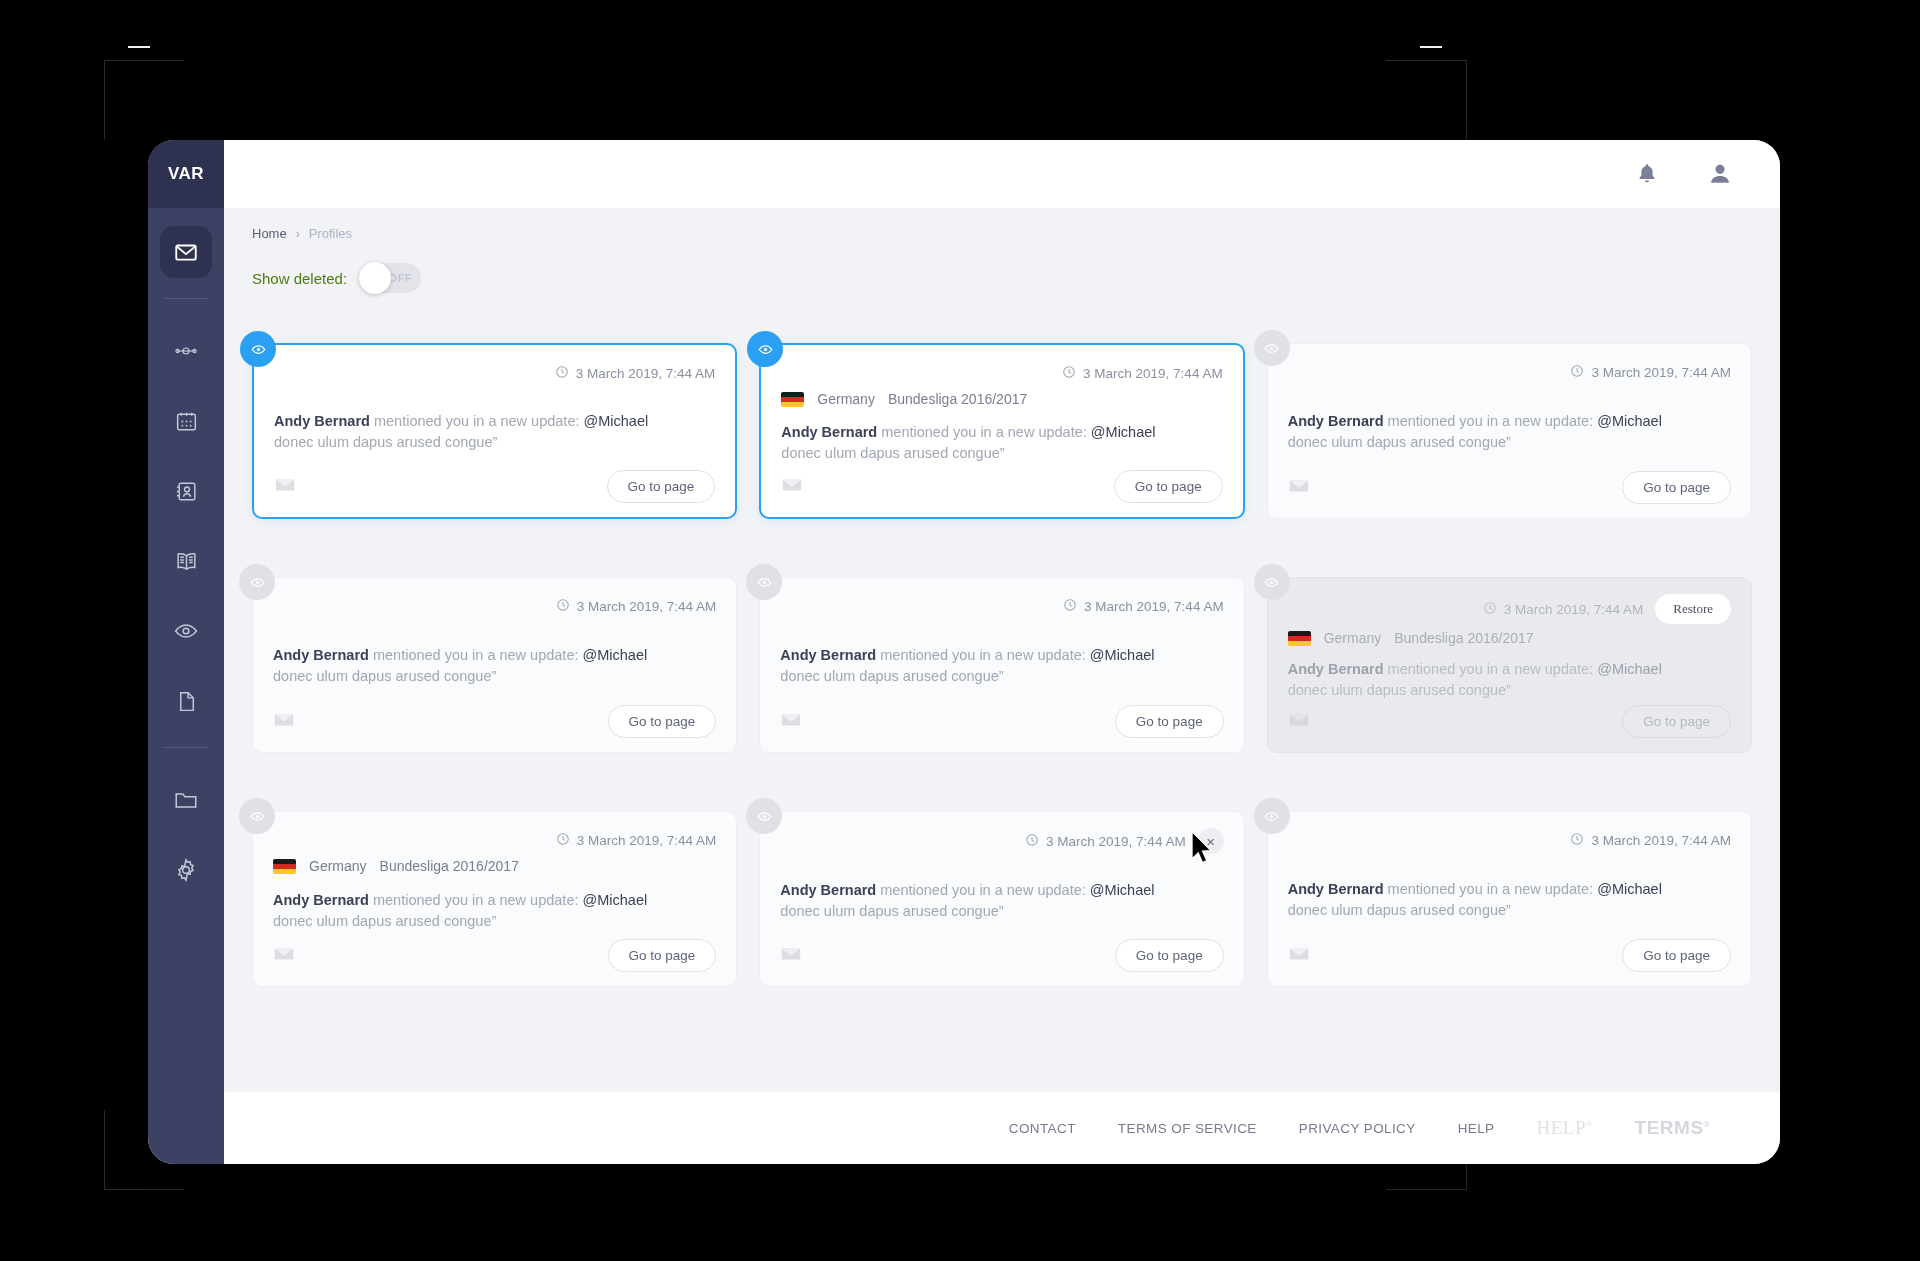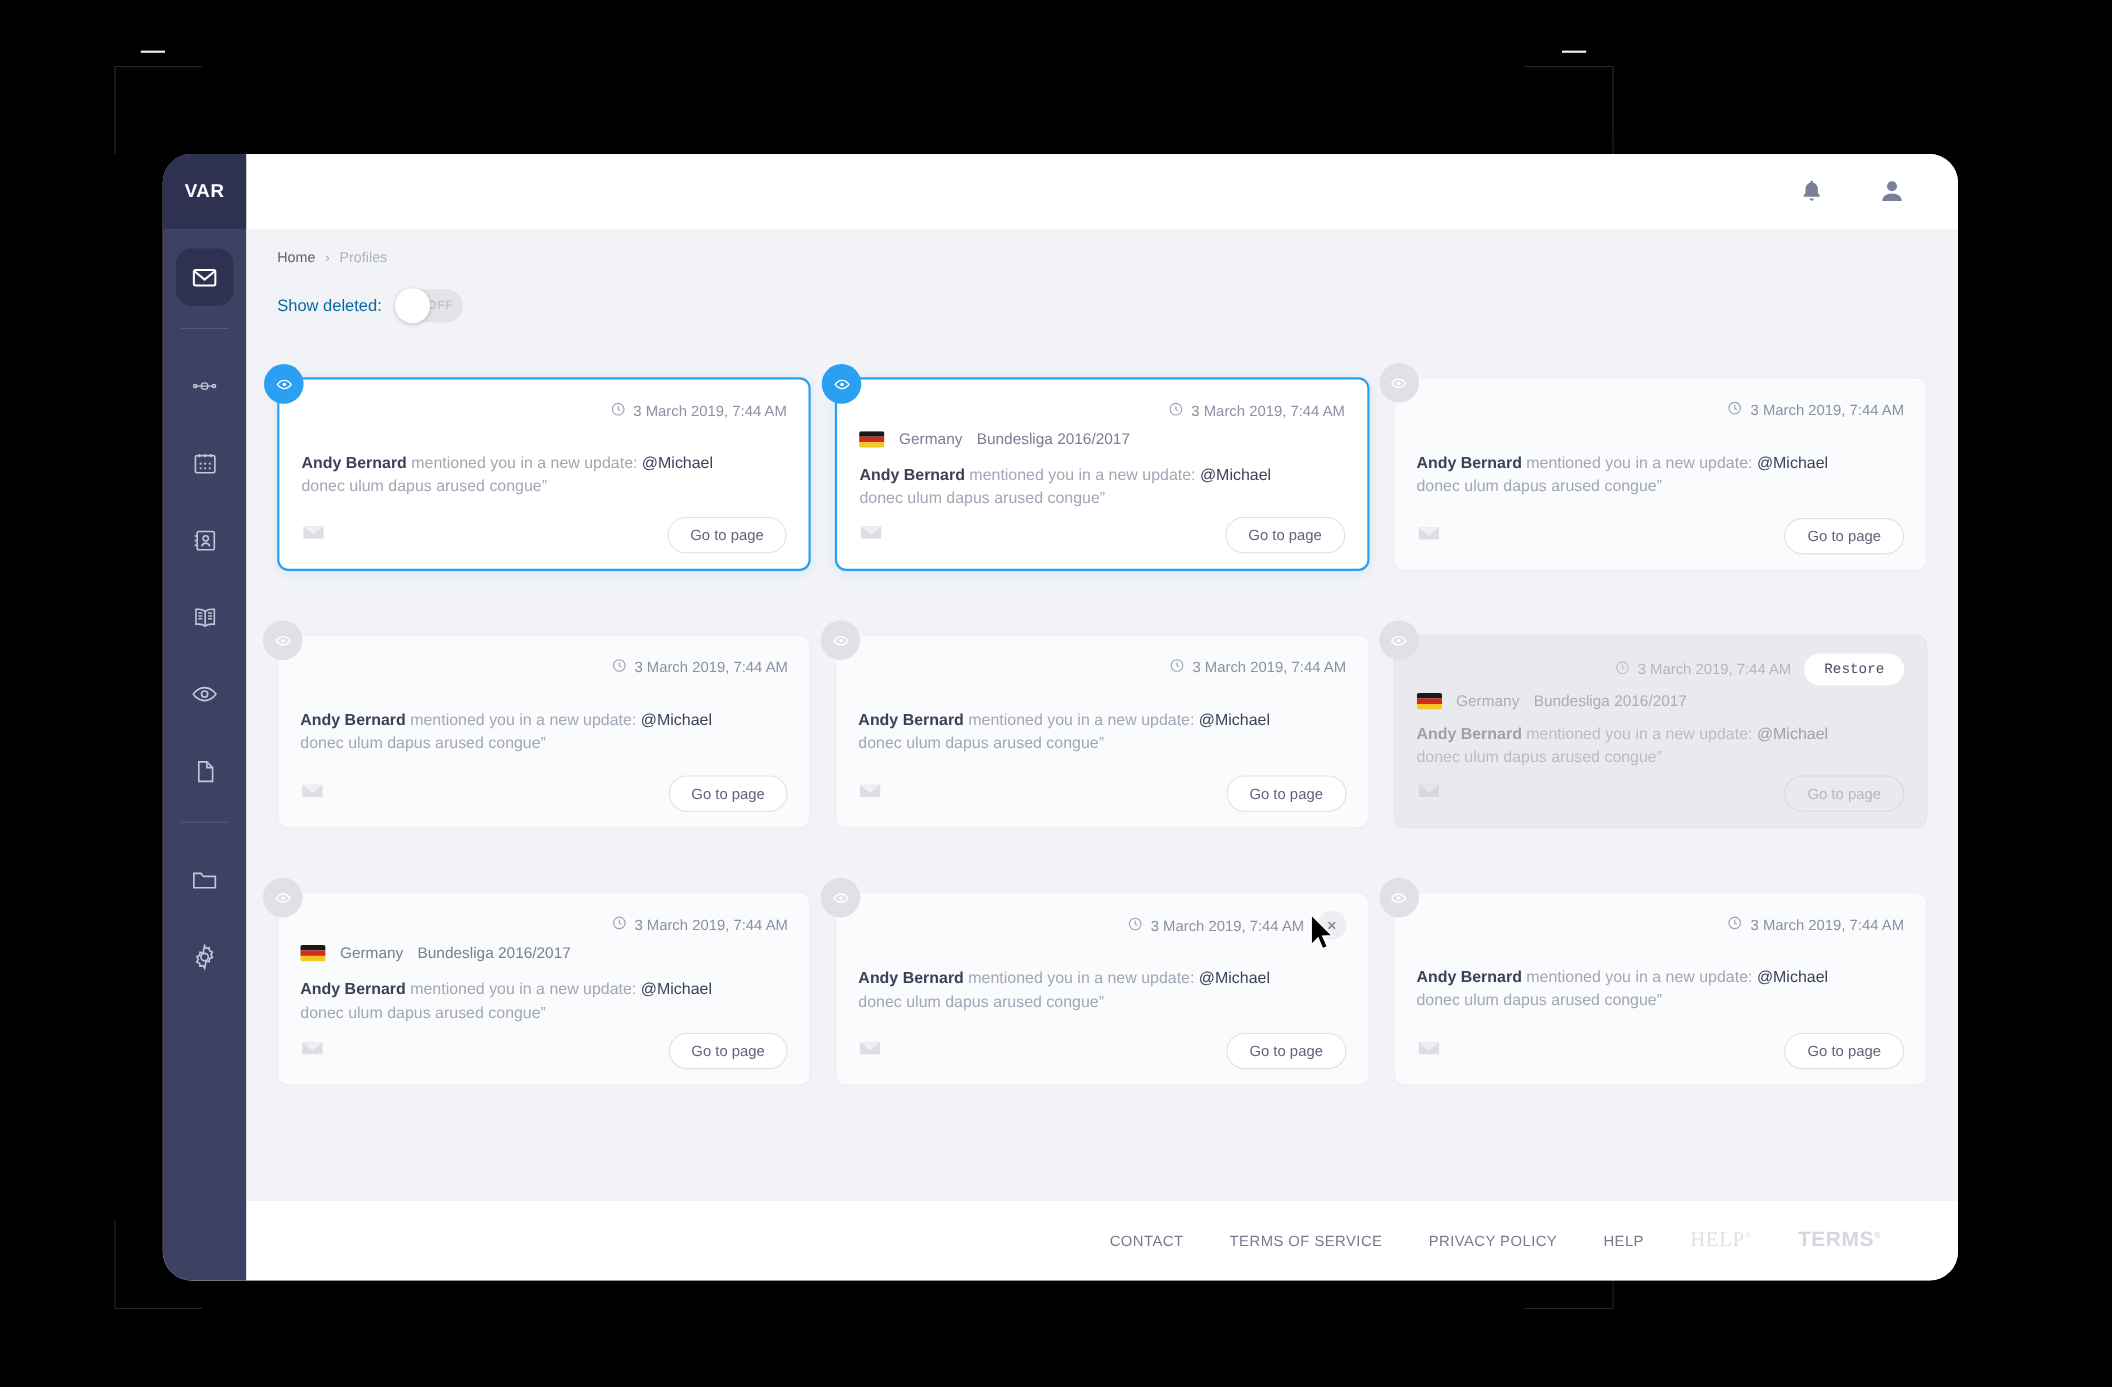--- a/index.html
+++ b/index.html
@@ -73,21 +73,21 @@
   .breadcrumb .crumb-cur { color: #adb1c1; }
 
   .tabs-row { display: flex; align-items: center; justify-content: space-between; margin-bottom: 14px; }
   .tabs { display: flex; align-items: baseline; gap: 28px; }
   .tab {
     font-size: 23px; color: #b6bac8; cursor: pointer; white-space: nowrap;
   }
   .tab.active { color: #20243f; font-weight: bold; }
 
   .show-deleted { display: flex; align-items: center; gap: 12px; }
-  .show-deleted-label { font-size: 15px; color: #0369a1; }
+  .show-deleted-label { font-size: 15px; color: #4d7c0f; }
   .toggle {
     position: relative; width: 62px; height: 30px;
     border-radius: 15px; background: #e2e4ea; cursor: pointer;
     display: flex; align-items: center; justify-content: flex-end;
     padding-right: 9px;
   }
   .toggle-text { font-size: 11px; font-weight: bold; color: #c3c6d1; letter-spacing: .5px; }
   .toggle-knob {
     position: absolute; left: 0; top: -1px;
     width: 32px; height: 32px; border-radius: 50%;
@@ -128,21 +128,21 @@
   .card-head {
     display: flex; align-items: center; justify-content: flex-end;
     gap: 12px; min-height: 24px;
   }
   .card-time { display: flex; align-items: center; gap: 7px; font-size: 13.5px; color: #8b90a3; white-space: nowrap; }
   .card.deleted .card-time { color: #b2b5bf; }
 
   .restore-btn {
     background: #ffffff; border: none; border-radius: 16px;
     padding: 7px 18px; font-size: 13px; color: #4a4f68;
-    font-family: Liberation Mono, monospace; cursor: pointer;
+    font-family: Liberation Serif, serif; cursor: pointer;
   }
   .close-btn {
     width: 26px; height: 26px; border-radius: 50%;
     background: #eceef1; border: none; cursor: pointer;
     display: flex; align-items: center; justify-content: center;
     color: #6a6f84; font-size: 15px; line-height: 1;
   }
 
   .meta-row { display: flex; align-items: center; gap: 13px; margin-top: 6px; }
   .flag {

